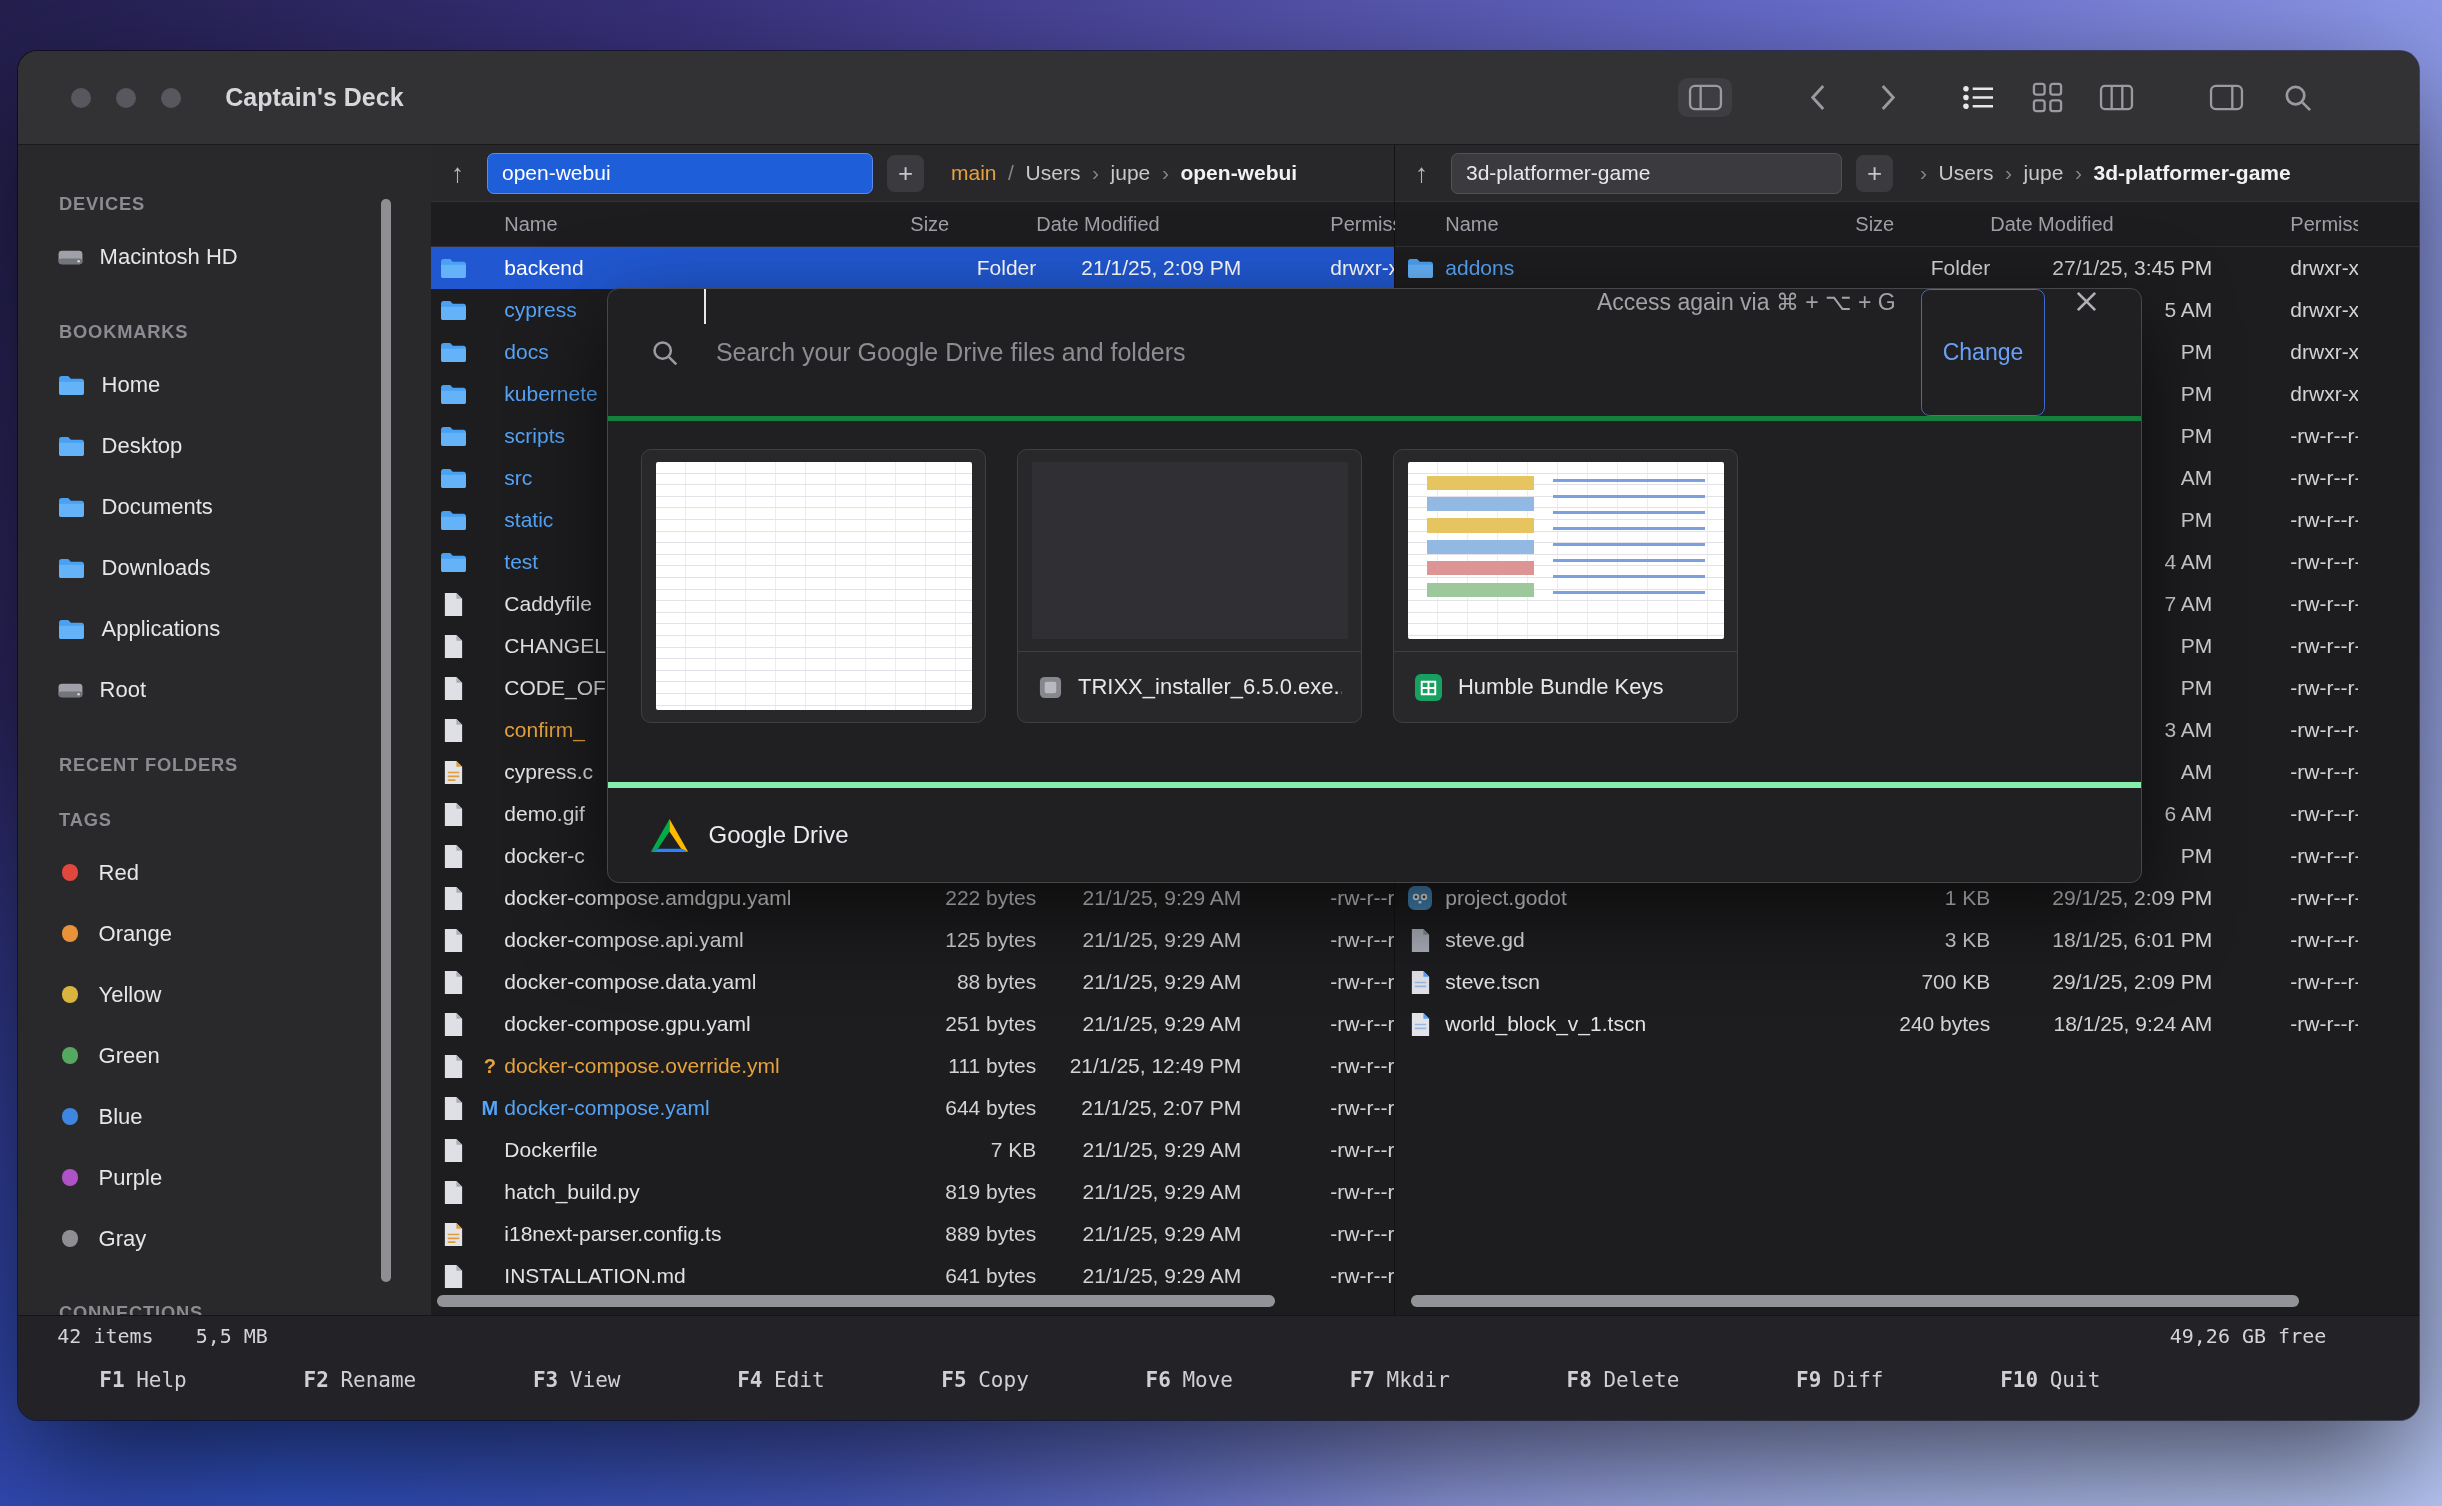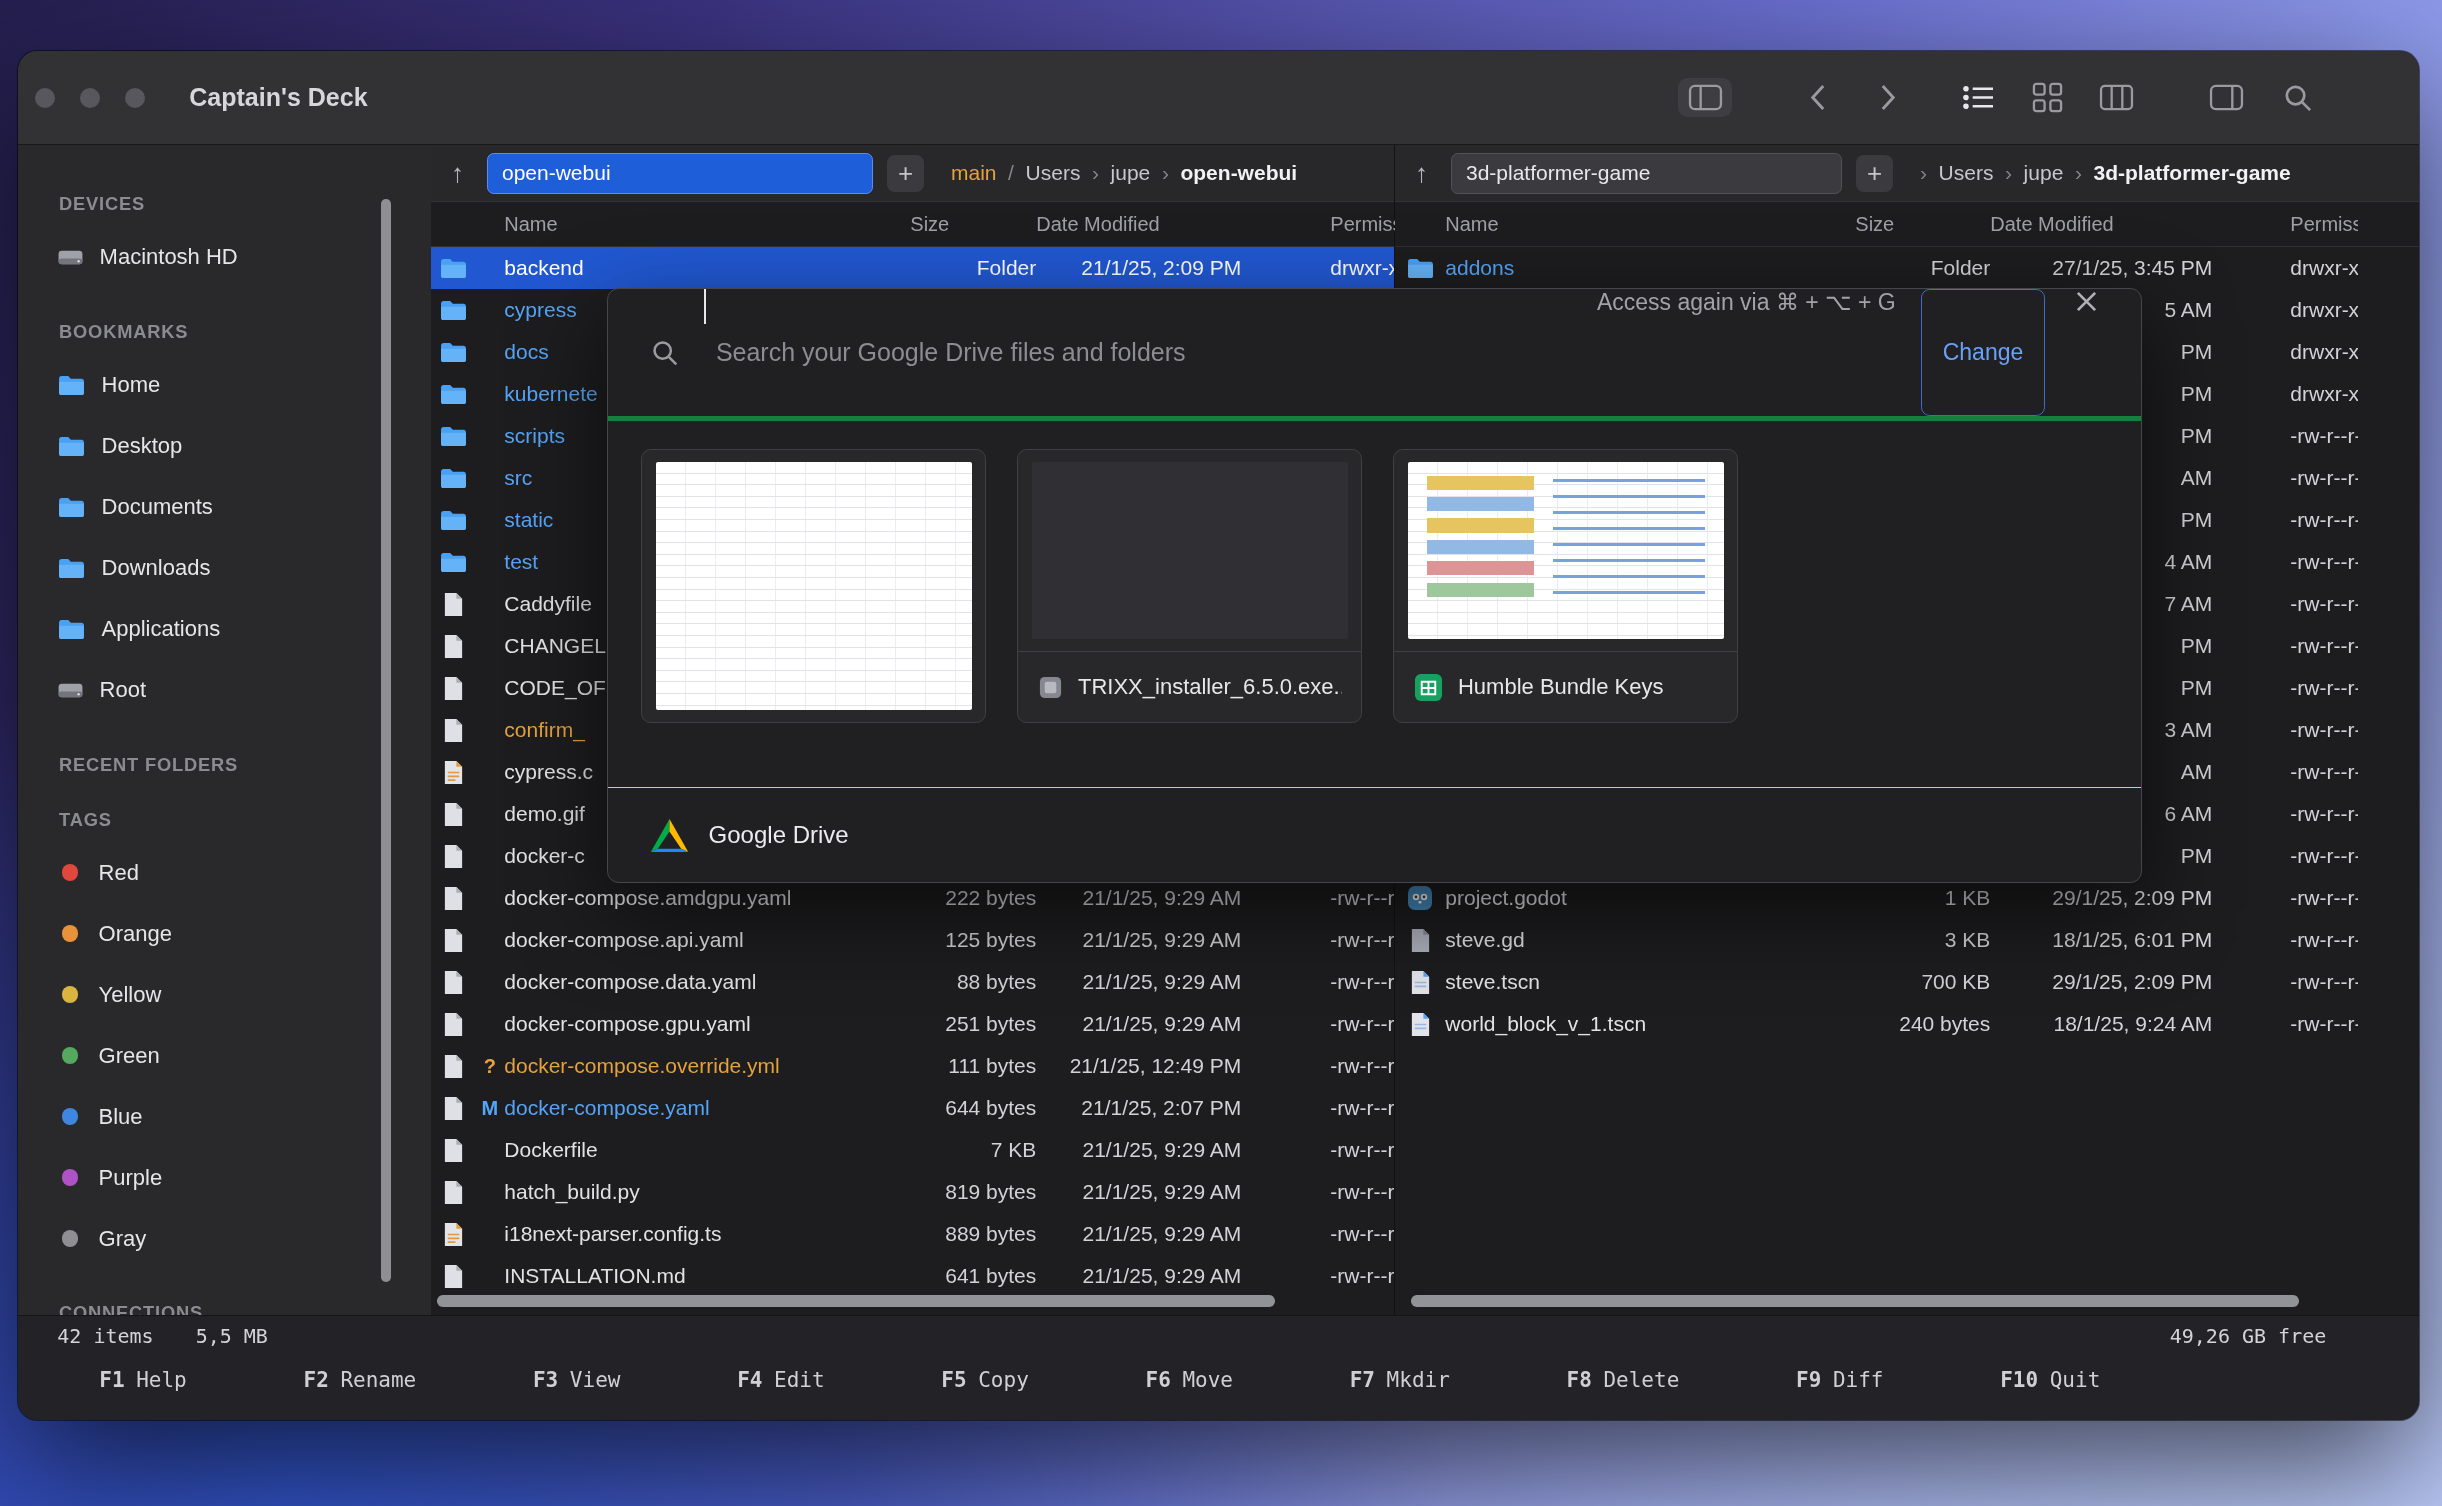--- a/index.html
+++ b/index.html
@@ -7,21 +7,21 @@
     font-family:"Liberation Sans",sans-serif;
     background:
       radial-gradient(ellipse at 12% 98%, rgba(47,90,215,.85), rgba(47,90,215,0) 38%),
       radial-gradient(ellipse at 95% 100%, rgba(190,205,250,.9), rgba(190,205,250,0) 45%),
       linear-gradient(115deg,#241f4e 0%,#3a327e 22%,#5250a8 40%,#6a6fce 58%,#8b97e8 76%,#aab9f4 100%);}
   .window{position:absolute;left:18.3px;top:51px;width:2401px;height:1369px;border-radius:19.3px;
     background:#232326;box-shadow:0 48px 135px rgba(0,0,0,.65),0 0 0 1px rgba(0,0,0,.5);
     display:flex;flex-direction:column;overflow:hidden;position:absolute;}
   
   .titlebar{height:93px;flex:0 0 auto;background:#323235;border-bottom:1px solid #19191b;
-    display:flex;align-items:center;padding:0 0 0 17px;}
+    display:flex;align-items:center;padding:0 0 0 53px;}
   .traffic{display:flex;gap:25px;}
   .light{width:20px;height:20px;border-radius:50%;background:#57575d;}
   .win-title{margin-left:44px;font-size:25px;font-weight:700;color:#d7d7db;}
   .tb-icons{margin-left:auto;display:flex;align-items:center;padding-right:101px;color:#9a9aa1;}
   .tbi{width:42px;height:39px;display:flex;align-items:center;justify-content:center;}
   .tbi svg{display:block;}
   .tbi.boxed{background:#3d3d42;border-radius:9.7px;width:54px;}
   .tbi.bright{color:#e8e8ec;}
   .mr66{margin-right:64px}.mr50{margin-right:48px}.mr30{margin-right:29px}.mr28{margin-right:27px}.mr70{margin-right:68px}
   
@@ -103,21 +103,21 @@
   .thumb{flex:1;border-radius:1.9px;position:relative;overflow:hidden;}
   .t-sheet-white,.t-sheet-color{background:#ffffff;background-image:
     repeating-linear-gradient(to bottom, rgba(0,0,0,0) 0 10.6px, #e2e2e8 10.6px 11.6px),
     repeating-linear-gradient(to right, rgba(0,0,0,0) 0 29px, #ececf1 29px 30px);}
   .t-dark{background:#303034;}
   .stripe{position:absolute;left:6%;width:34%;height:8%;display:block;}
   .tline{position:absolute;left:46%;width:48%;height:2.9px;background:#7aa0dd;display:block;}
   .card-label{height:70px;flex:0 0 auto;border-top:1px solid #404044;display:flex;align-items:center;
     gap:15.4px;padding:0 19.3px;}
   .card-name{font-size:22px;color:#e8e8ea;white-space:nowrap;overflow:hidden;}
-  .ov-footer{position:absolute;left:0;right:0;bottom:0;height:94px;border-top:1px solid #86efac;
+  .ov-footer{position:absolute;left:0;right:0;bottom:0;height:94px;border-top:6px solid #86efac;
     display:flex;align-items:center;padding:0 42px;gap:19.3px;}
   .ov-provider{font-size:24px;color:#ececf0;}
 </style>
 </head>
 <body>
 
 <div class="screen">
   <div class="window">
 
     <div class="titlebar">

